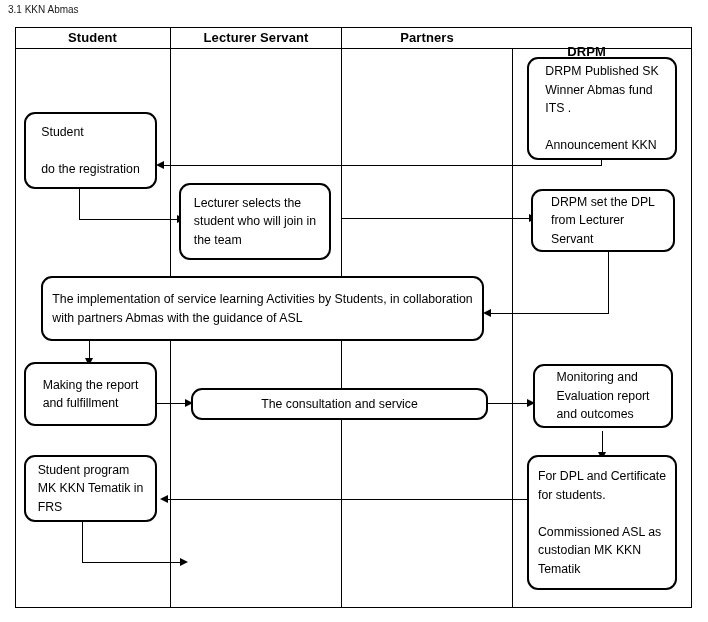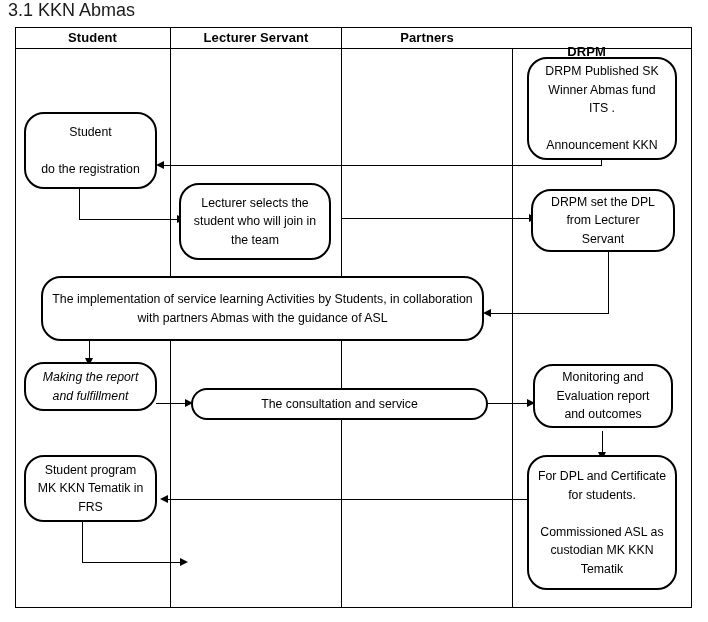--- a/index.html
+++ b/index.html
@@ -8,21 +8,21 @@
     font-family:"Liberation Sans", sans-serif;
     color:#000000;
     -webkit-font-smoothing:antialiased;
   }
   #root{position:relative;width:708px;height:622px;overflow:hidden;}
 
   
   .caption{
     position:absolute;
     left:8px; top:0px;
-    font-size:18px;
+    font-size:10px;
     line-height:20px;
     color:#1a1a1a;
     white-space:nowrap;
   }
 
   
   .table-frame{
     position:absolute;
     left:15px; top:27px;
     width:677px; height:581px;
@@ -59,26 +59,26 @@
   }
   .ld1{left:170px;}
   .ld2{left:341px;}
   .ld3{left:512px;}
 
   
   .box{
     position:absolute;
     box-sizing:border-box;
     border:2.4px solid #000;
-    border-radius:20px;
+    border-radius:11px;
     background:#fff;
     display:flex;
     align-items:center;
     justify-content:center;
-    text-align:center;
+    text-align:left;
     font-size:12.3px;
     line-height:18.5px;
     padding:4px 8px;
     white-space:pre-line;
     z-index:4;
   }
 
   
   .conn{position:absolute;background:#000;z-index:2;}
   .h{height:1.4px;}
@@ -168,21 +168,21 @@
 student who will join in
 the team</div>
 
   <div class="box" style="left:531px; top:189px; width:144px; height:63px;">DRPM set the DPL
 from Lecturer
 Servant</div>
 
   <div class="box" style="left:41px; top:276px; width:443px; height:65px;">The implementation of service learning Activities by Students, in collaboration
 with partners Abmas with the guidance of ASL</div>
 
-  <div class="box" style="left:24px; top:362px; width:133px; height:49px;font-style:italic;">Making the report
+  <div class="box" style="left:24px; top:362px; width:133px; height:64px;">Making the report
 and fulfillment</div>
 
   <div class="box" style="left:191px; top:388px; width:297px; height:32px;">The consultation and service</div>
 
   <div class="box" style="left:533px; top:364px; width:140px; height:64px;">Monitoring and
 Evaluation report
 and outcomes</div>
 
   <div class="box" style="left:24px; top:455px; width:133px; height:67px;">Student program
 MK KKN Tematik in

